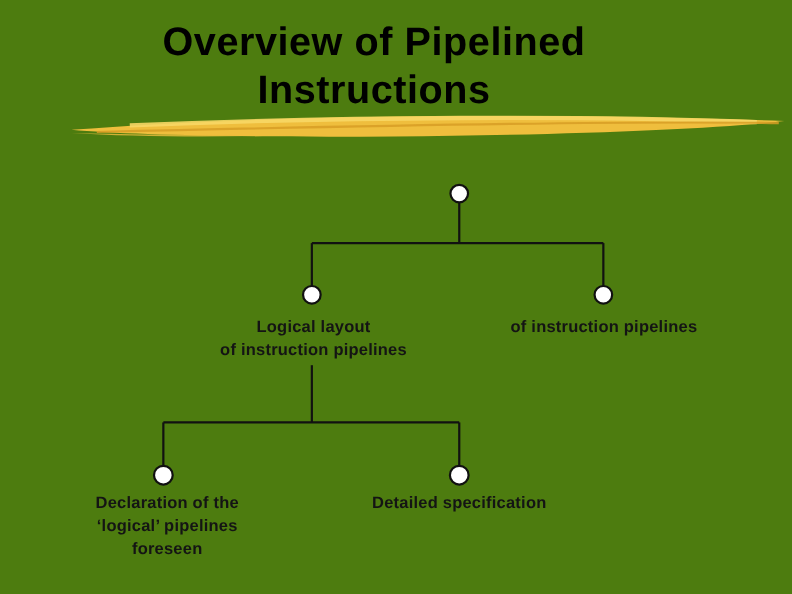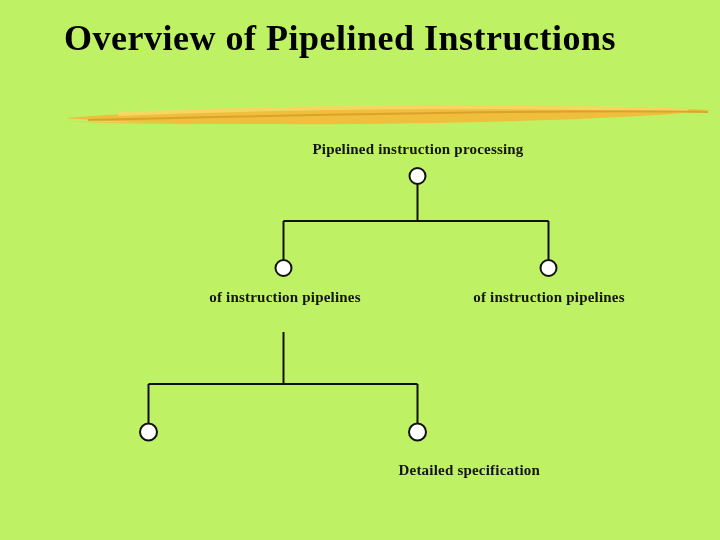--- a/index.html
+++ b/index.html
@@ -3,21 +3,21 @@
 <meta charset="utf-8">
 <style>
   html, body { margin: 0; padding: 0; }
   body {
     width: 720px; height: 540px;
     background: #ffffff;
     font-family: "Liberation Sans", sans-serif;
     position: relative;
     overflow: hidden;
   }
-  .slide { position: absolute; inset: 0; background: #bef264; font-family: Liberation Serif, serif; }
+  .slide { position: absolute; inset: 0; background: #4d7c0f; }
 
   .title {
     position: absolute;
     top: 16px; left: 40px; width: 600px;
     margin: 0;
     text-align: center;
     font-weight: bold;
     font-size: 36px;
     line-height: 44px;
     letter-spacing: 0.5px;
@@ -44,21 +44,21 @@
     line-height: 21px;
     letter-spacing: 0.2px;
     color: #141414;
   }
   .lbl span { display: block; }
 
   .lbl-root   { top: 139px; left: 258px; width: 320px; }
   .lbl-l2-left  { top: 287px; left: 175px; width: 220px; }
   .lbl-l2-right { top: 287px; left: 438px; width: 222px; }
   .lbl-l3-left  { top: 447px; left: 42px;  width: 220px; }
-  .lbl-l3-right { top: 460px; left: 295px; width: 245px; text-align: right; }
+  .lbl-l3-right { top: 447px; left: 295px; width: 245px; }
 </style>
 </head>
 <body>
 
 <div class="slide">
 
   <h1 class="title">
     <span>Overview of Pipelined</span>
     <span>Instructions</span>
   </h1>
@@ -87,30 +87,33 @@
     </g>
     <g stroke="#111111" stroke-width="2" fill="#ffffff">
       <circle cx="417.5" cy="46" r="8"></circle>
       <circle cx="283.5" cy="138" r="8"></circle>
       <circle cx="548.5" cy="138" r="8"></circle>
       <circle cx="148.5" cy="302" r="8.5"></circle>
       <circle cx="417.5" cy="302" r="8.5"></circle>
     </g>
   </svg>
 
-  <div class="lbl lbl-root">
-    <span>Pipelined instruction processing</span>
-  </div>
 
   <div class="lbl lbl-l2-left">
+    <span>Logical layout</span>
     <span>of instruction pipelines</span>
   </div>
 
   <div class="lbl lbl-l2-right">
     <span>of instruction pipelines</span>
   </div>
 
+  <div class="lbl lbl-l3-left">
+    <span>Declaration of the</span>
+    <span>‘logical’ pipelines</span>
+    <span>foreseen</span>
+  </div>
 
   <div class="lbl lbl-l3-right">
     <span>Detailed specification</span>
   </div>
 
 </div>
 
 </body></html>

